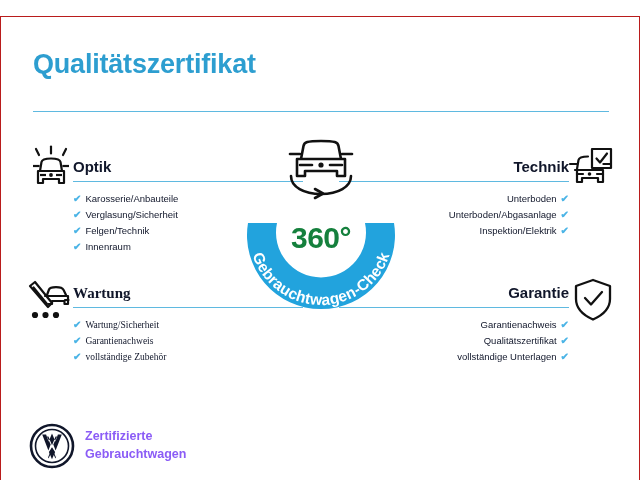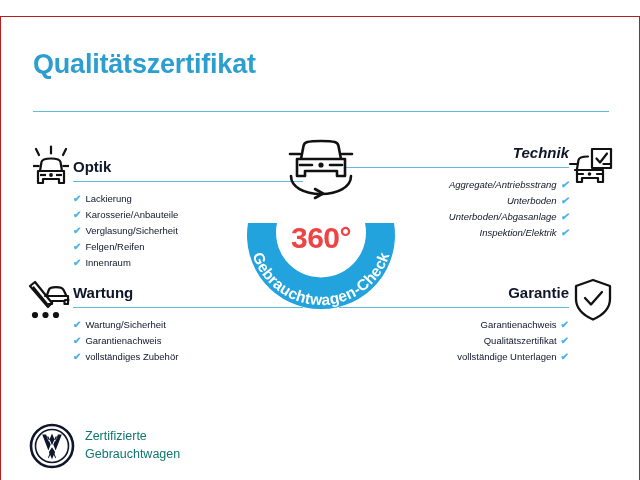--- a/index.html
+++ b/index.html
@@ -43,22 +43,22 @@
 
   
   .section {
     position: absolute;
     width: 230px;
   }
   .section-left  { left: 72px;  }
   .section-right { left: 338px; text-align: right; }
 
   .sec-optik   { top: 140px; }
-  .sec-wartung { top: 266px; }
-  .sec-technik { top: 126px; font-style: italic; }
+  .sec-wartung { top: 266px; font-family: Liberation Serif, serif; }
+  .sec-technik { top: 140px; }
   .sec-garantie{ top: 266px; }
 
   .section-title {
     font-size: 15px;
     font-weight: bold;
     color: #10162a;
     line-height: 20px;
     margin: 0;
     white-space: nowrap;
   }
@@ -109,39 +109,39 @@
   .badge-ring { position: absolute; left: 0; top: 38px; width: 190px; height: 162px; }
   .badge-car  { position: absolute; left: 53px; top: 0px; width: 84px; height: 72px; }
   .badge-360 {
     position: absolute;
     left: 0;
     top: 92px;
     width: 190px;
     text-align: center;
     font-size: 30px;
     font-weight: bold;
-    color: #ef4444;
+    color: #15803d;
     letter-spacing: -0.5px;
   }
 
   
   .vw-logo {
     position: absolute;
     left: 28px;
     top: 406px;
     width: 46px;
     height: 46px;
   }
   .vw-text {
     position: absolute;
     left: 84px;
     top: 410px;
     font-size: 12.5px;
-    font-weight: normal;
-    color: #0f766e;
+    font-weight: bold;
+    color: #8b5cf6;
     line-height: 18px;
     white-space: nowrap;
   }
 </style>
 </head>
 <body>
 
 <div class="page">
 
   <div class="title">Qualitätszertifikat</div>
@@ -163,33 +163,31 @@
         <line x1="29" y1="30" x2="35" y2="30"></line>
       </g>
       <circle cx="24" cy="30" r="1.9" fill="#111"></circle>
     </svg>
   </span>
 
   <div class="section section-left sec-optik">
     <div class="section-title">Optik</div>
     <div class="section-rule"></div>
     <ul class="section-list">
-      <li><span class="check">✔</span><span>Lackierung</span></li>
       <li><span class="check">✔</span><span>Karosserie/Anbauteile</span></li>
       <li><span class="check">✔</span><span>Verglasung/Sicherheit</span></li>
-      <li><span class="check">✔</span><span>Felgen/Reifen</span></li>
+      <li><span class="check">✔</span><span>Felgen/Technik</span></li>
       <li><span class="check">✔</span><span>Innenraum</span></li>
     </ul>
   </div>
 
   <div class="section section-right sec-technik">
     <div class="section-title">Technik</div>
     <div class="section-rule"></div>
     <ul class="section-list">
-      <li><span>Aggregate/Antriebsstrang</span><span class="check">✔</span></li>
       <li><span>Unterboden</span><span class="check">✔</span></li>
       <li><span>Unterboden/Abgasanlage</span><span class="check">✔</span></li>
       <li><span>Inspektion/Elektrik</span><span class="check">✔</span></li>
     </ul>
   </div>
 
   <span class="sec-icon icon-technik">
     <svg viewBox="0 0 48 46" width="48" height="46">
       <g stroke="#111" stroke-width="2.2" fill="none" stroke-linejoin="round" stroke-linecap="round">
         <path d="M10,24 L11.5,15 C12,12.5 14,11.5 21,11.5"></path>
@@ -219,21 +217,21 @@
       <circle cx="31" cy="36" r="3.1" fill="#111"></circle>
     </svg>
   </span>
 
   <div class="section section-left sec-wartung">
     <div class="section-title">Wartung</div>
     <div class="section-rule"></div>
     <ul class="section-list">
       <li><span class="check">✔</span><span>Wartung/Sicherheit</span></li>
       <li><span class="check">✔</span><span>Garantienachweis</span></li>
-      <li><span class="check">✔</span><span>vollständiges Zubehör</span></li>
+      <li><span class="check">✔</span><span>vollständige Zubehör</span></li>
     </ul>
   </div>
 
   <div class="section section-right sec-garantie">
     <div class="section-title">Garantie</div>
     <div class="section-rule"></div>
     <ul class="section-list">
       <li><span>Garantienachweis</span><span class="check">✔</span></li>
       <li><span>Qualitätszertifikat</span><span class="check">✔</span></li>
       <li><span>vollständige Unterlagen</span><span class="check">✔</span></li>

